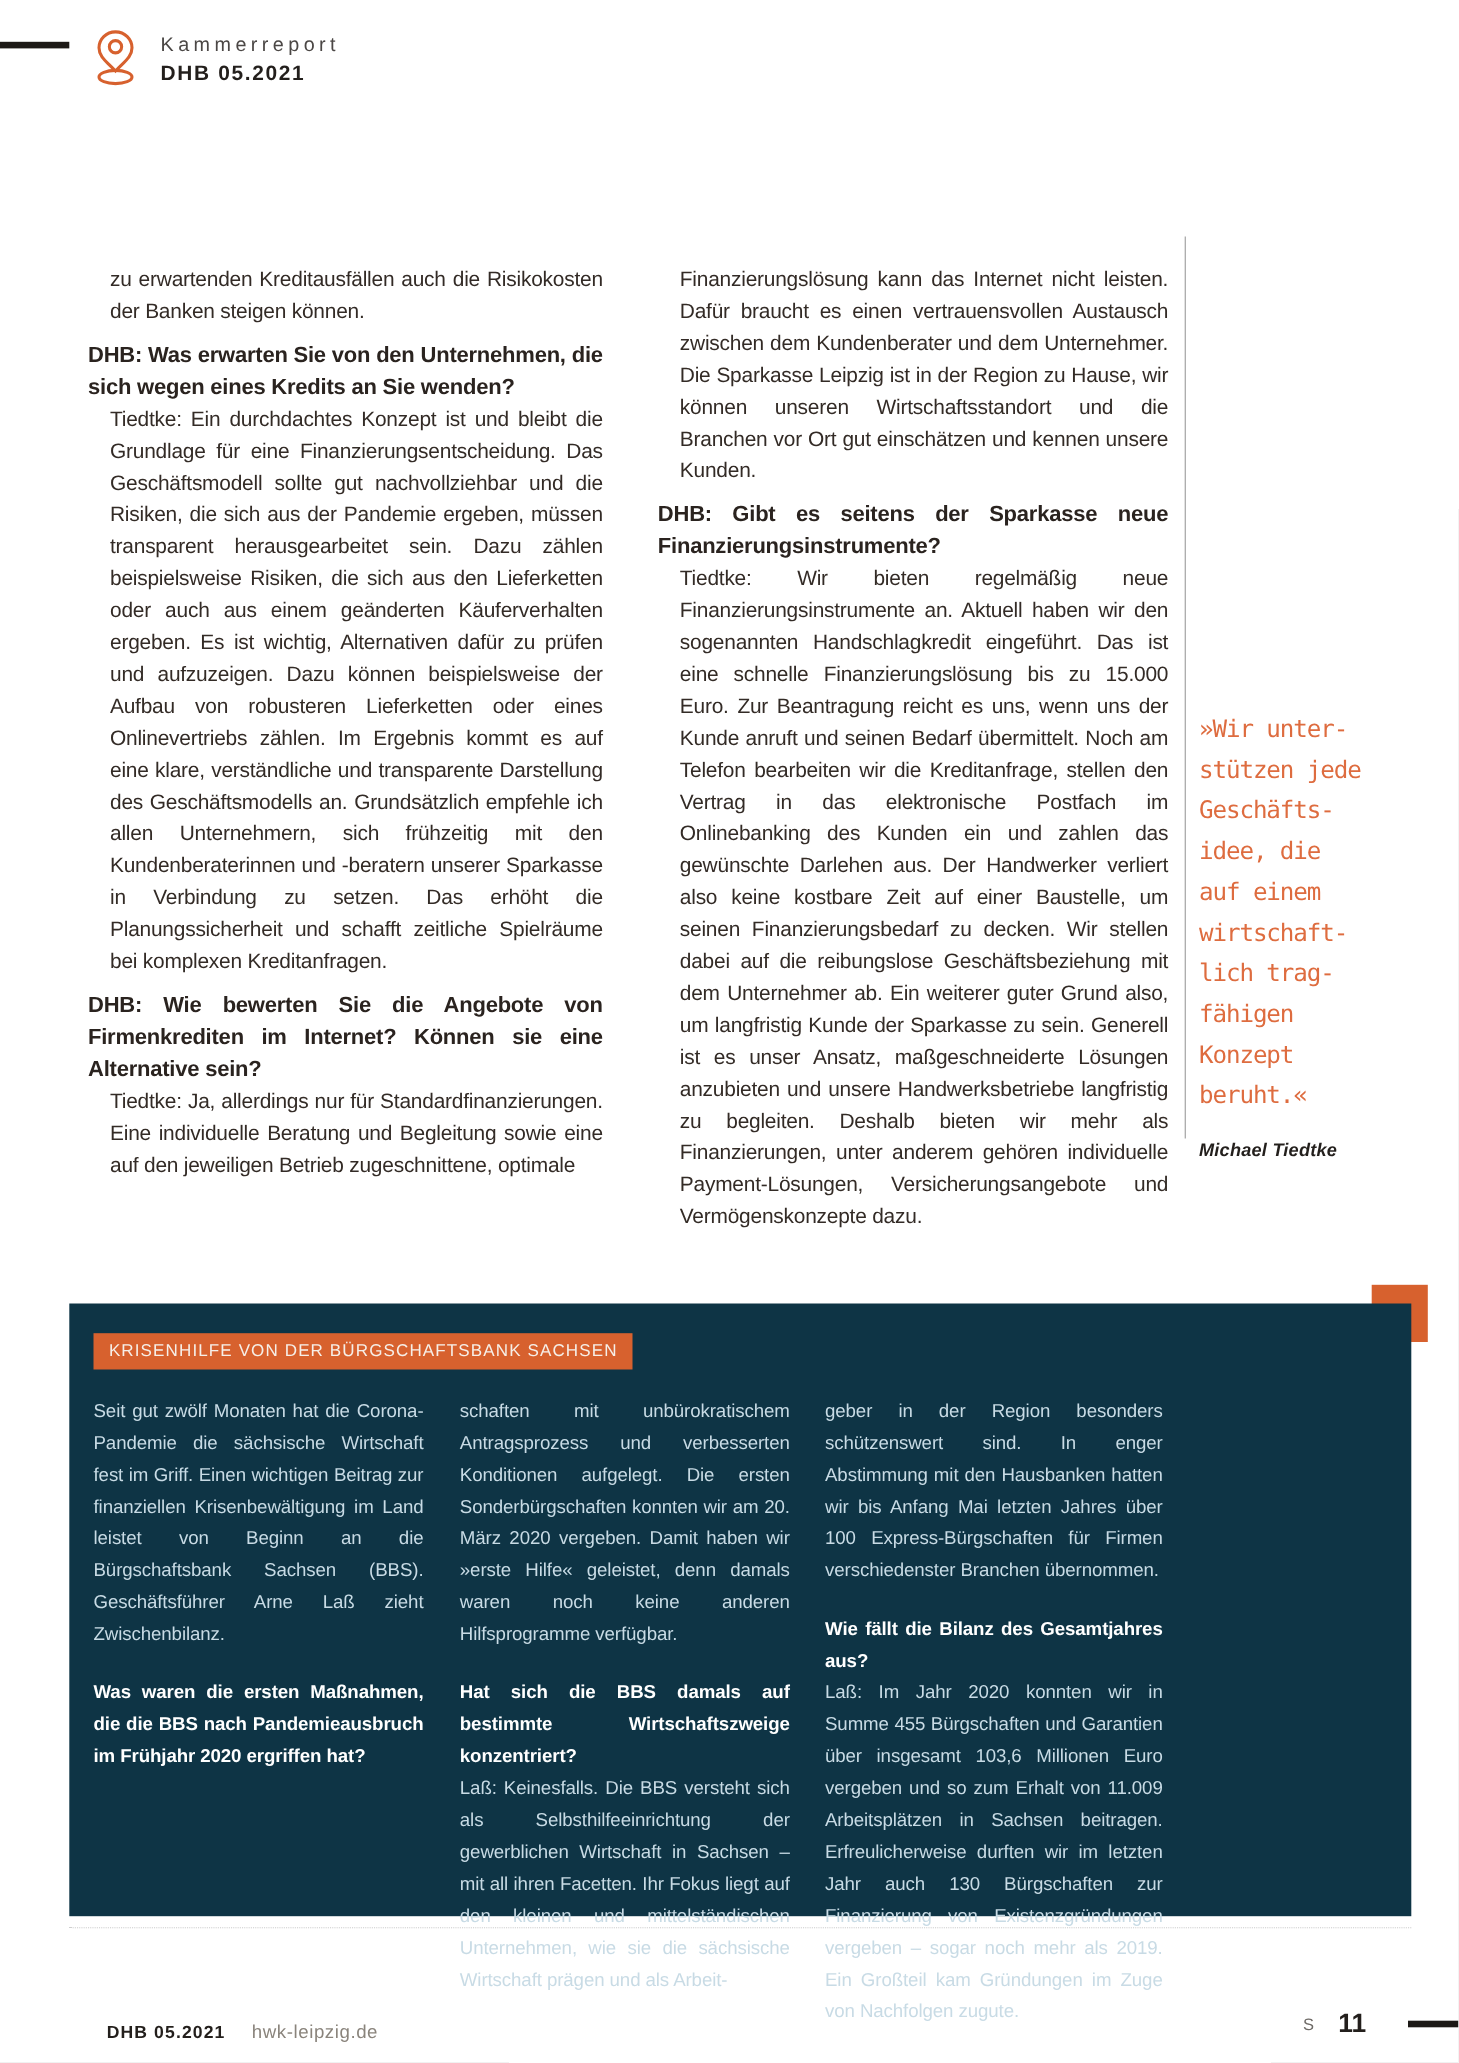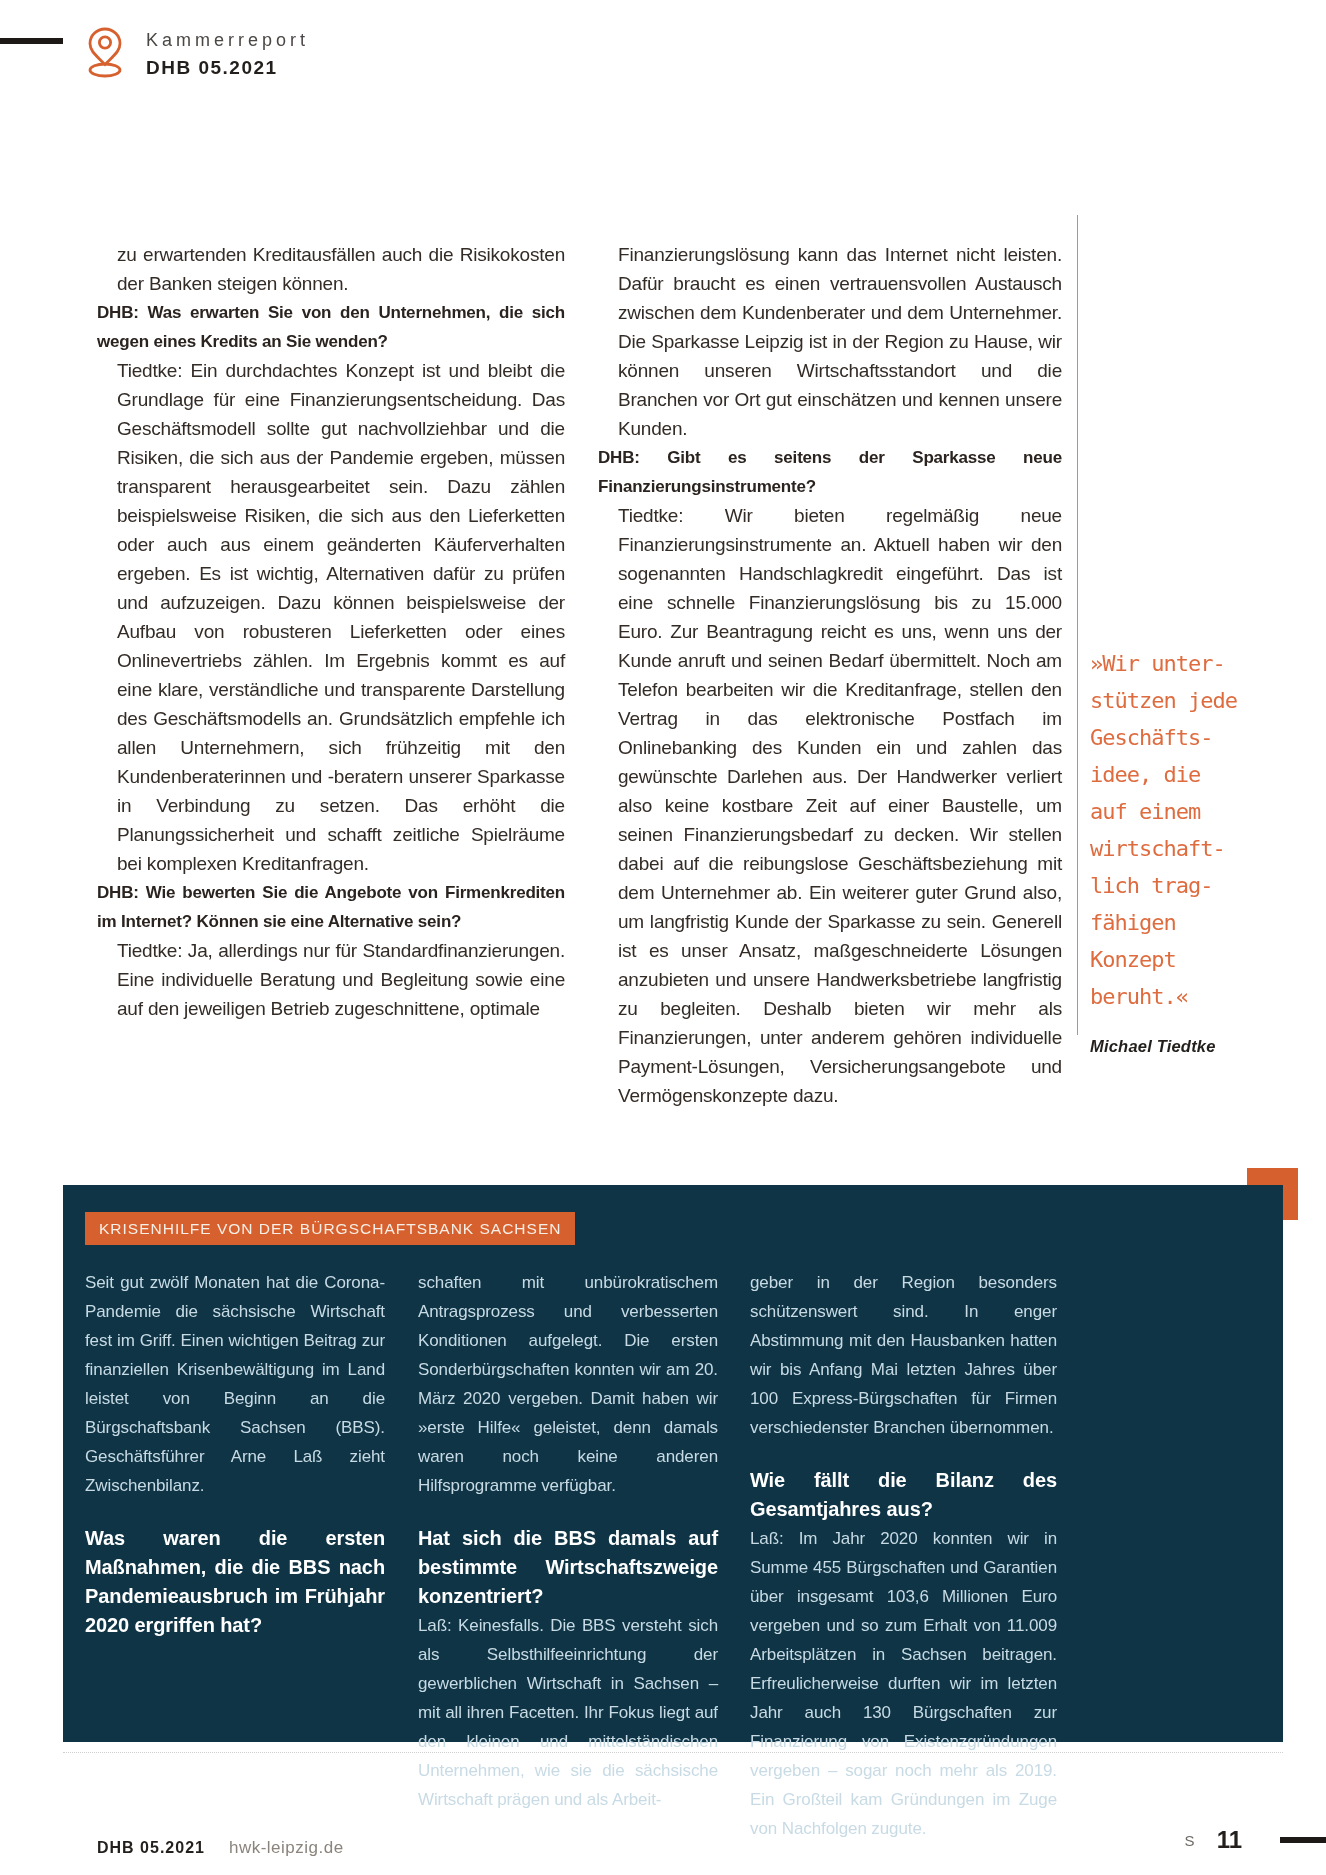--- a/index.html
+++ b/index.html
@@ -22,44 +22,44 @@
   }
   
   .topbar-left{position:absolute;left:0;top:38px;width:63px;height:6px;background:var(--bar);}
   .masthead{position:absolute;left:84px;top:26px;display:flex;align-items:flex-start;}
   .pin-wrap{width:44px;height:52px;margin-right:18px;}
   .mast-text{padding-top:4px;}
   .mast-section{font-size:18px;letter-spacing:4px;color:var(--gray);}
   .mast-issue{font-size:19px;font-weight:bold;letter-spacing:1.5px;color:#231f1c;margin-top:6px;}
   
   .col{position:absolute;top:240px;font-size:19px;line-height:29px;letter-spacing:-0.2px;text-align:justify;}
-  .col1{left:97px;width:468px;}
+  .col1{left:80px;width:468px;}
   .col2{left:598px;width:464px;}
   .col p,.col h3{text-align:justify;}
-  .q{font-size:17px;font-weight:bold;color:var(--ink-bold);}
+  .q{font-size:20px;font-weight:bold;color:var(--ink-bold);margin-top:11px;}
   .a,.cont{padding-left:20px;}
   .vdivider{position:absolute;left:1077px;top:215px;width:1px;height:820px;background:#9b9b9b;}
   .quote{position:absolute;left:1090px;top:645px;width:228px;}
   .quote-text{
     font-family:"DejaVu Sans Mono","Liberation Mono",monospace;
     font-size:22px;line-height:37px;color:var(--quote);white-space:pre-line;letter-spacing:-1px;
   }
   .quote-attr{margin-top:22px;font-size:16.5px;font-weight:bold;font-style:italic;color:#231f1c;letter-spacing:0.2px;}
   
   .accent-square{position:absolute;left:1247px;top:1168px;width:51px;height:52px;background:var(--accent);}
   .infobox{position:absolute;left:63px;top:1185px;width:1220px;height:557px;background:var(--navy);}
   .ib-titlebar{
     position:absolute;left:22px;top:27px;background:var(--accent);color:#F6EFE8;
     font-size:15.5px;letter-spacing:1px;padding:8px 14px 7px 14px;white-space:nowrap;
   }
   .ib-col{position:absolute;top:83px;font-size:17px;line-height:29px;letter-spacing:-0.1px;color:var(--box-text);text-align:justify;}
   .ib-col1{left:22px;width:300px;}
   .ib-col2{left:355px;width:300px;}
   .ib-col3{left:687px;width:307px;}
-  .ib-q{font-weight:bold;color:#ffffff;margin-top:24px;font-size:20px;}
+  .ib-q{font-weight:bold;color:#ffffff;margin-top:24px;font-size:17px;}
   .hairline{position:absolute;left:63px;top:1752px;width:1220px;border-top:1px dotted #cfcfcf;}
   
   .footer-left{position:absolute;left:97px;top:1838px;display:flex;align-items:baseline;}
   .footer-issue{font-size:16px;font-weight:bold;letter-spacing:1px;color:#231f1c;}
   .footer-site{font-size:17px;color:var(--footer-gray);margin-left:24px;letter-spacing:0.5px;}
   .footer-right{position:absolute;right:0;top:1826px;display:flex;align-items:center;}
   .footer-pagelabel{font-size:15px;color:#6e6a66;letter-spacing:1px;}
   .footer-pagenum{font-size:24px;font-weight:bold;color:#231f1c;margin-left:21px;}
   .footer-bar{width:46px;height:6px;background:var(--bar);margin-left:38px;}
 </style>

